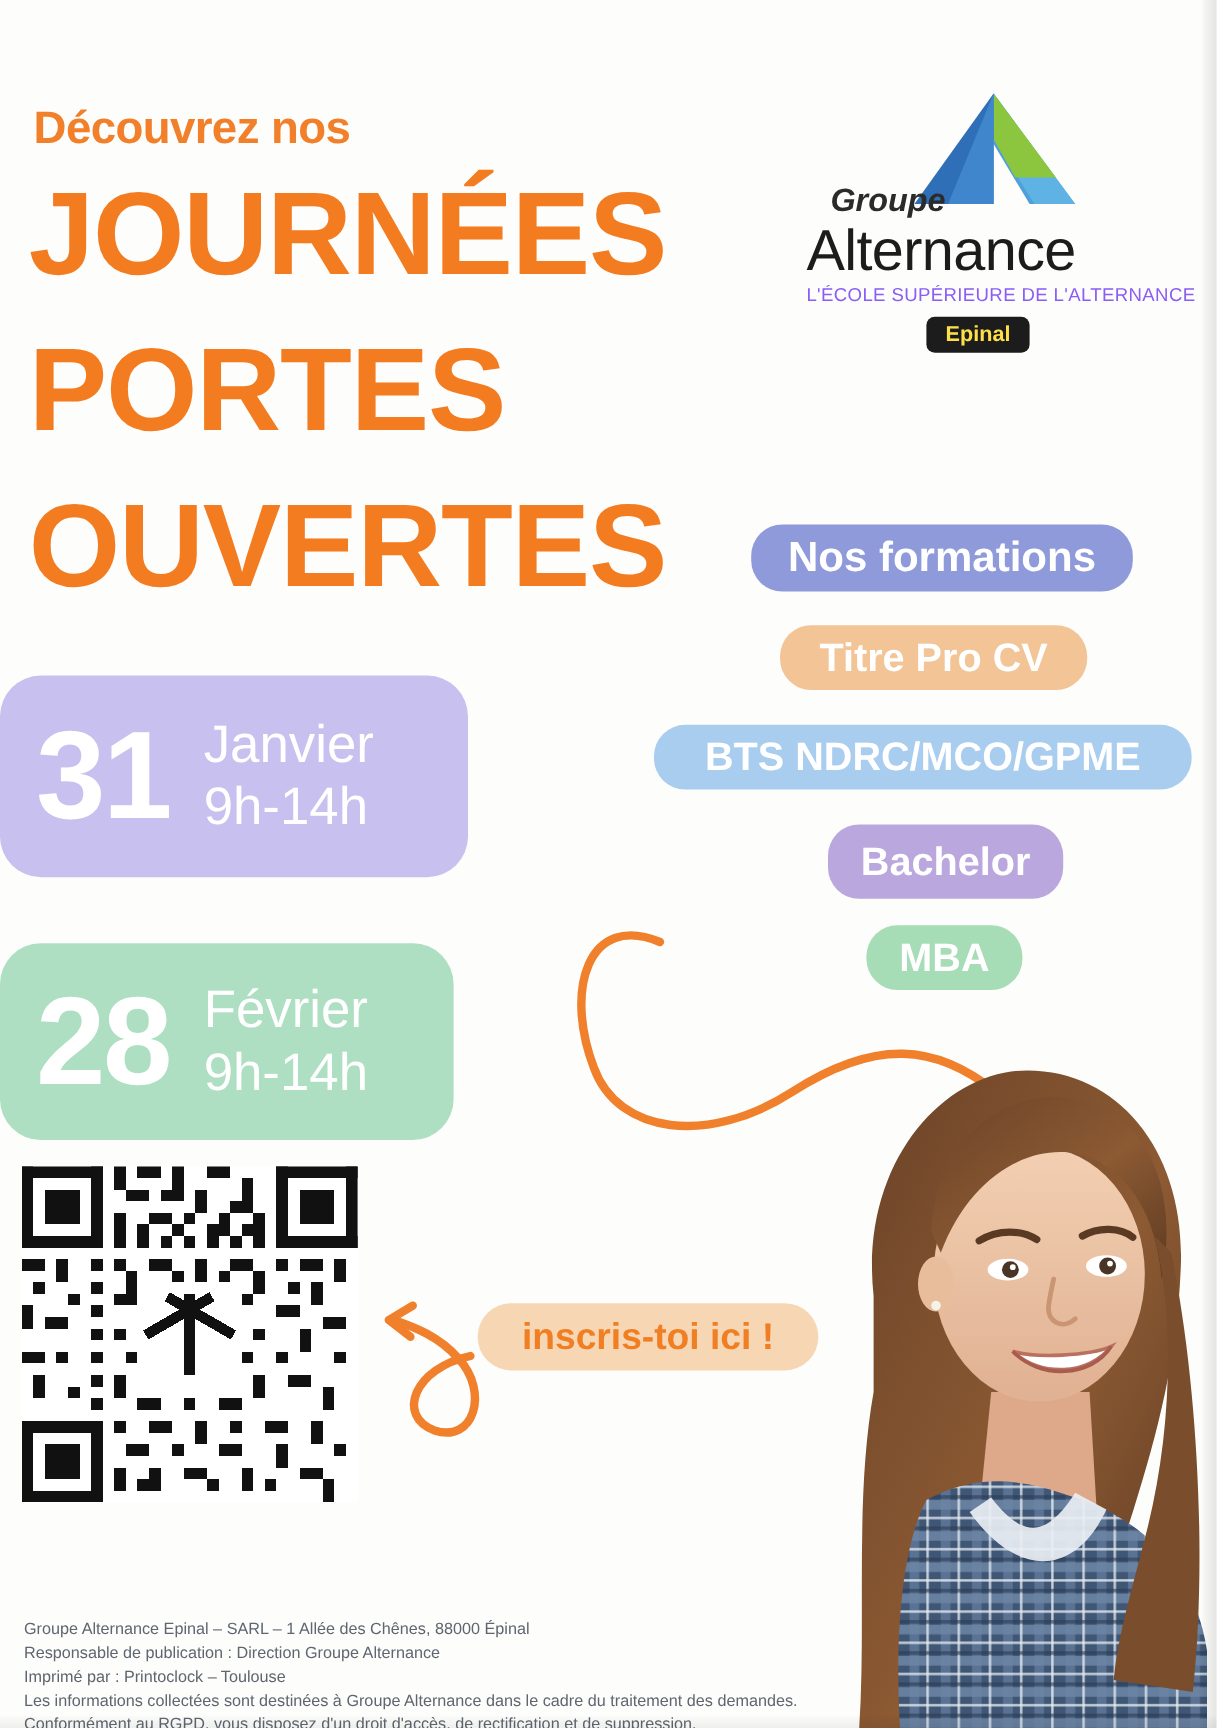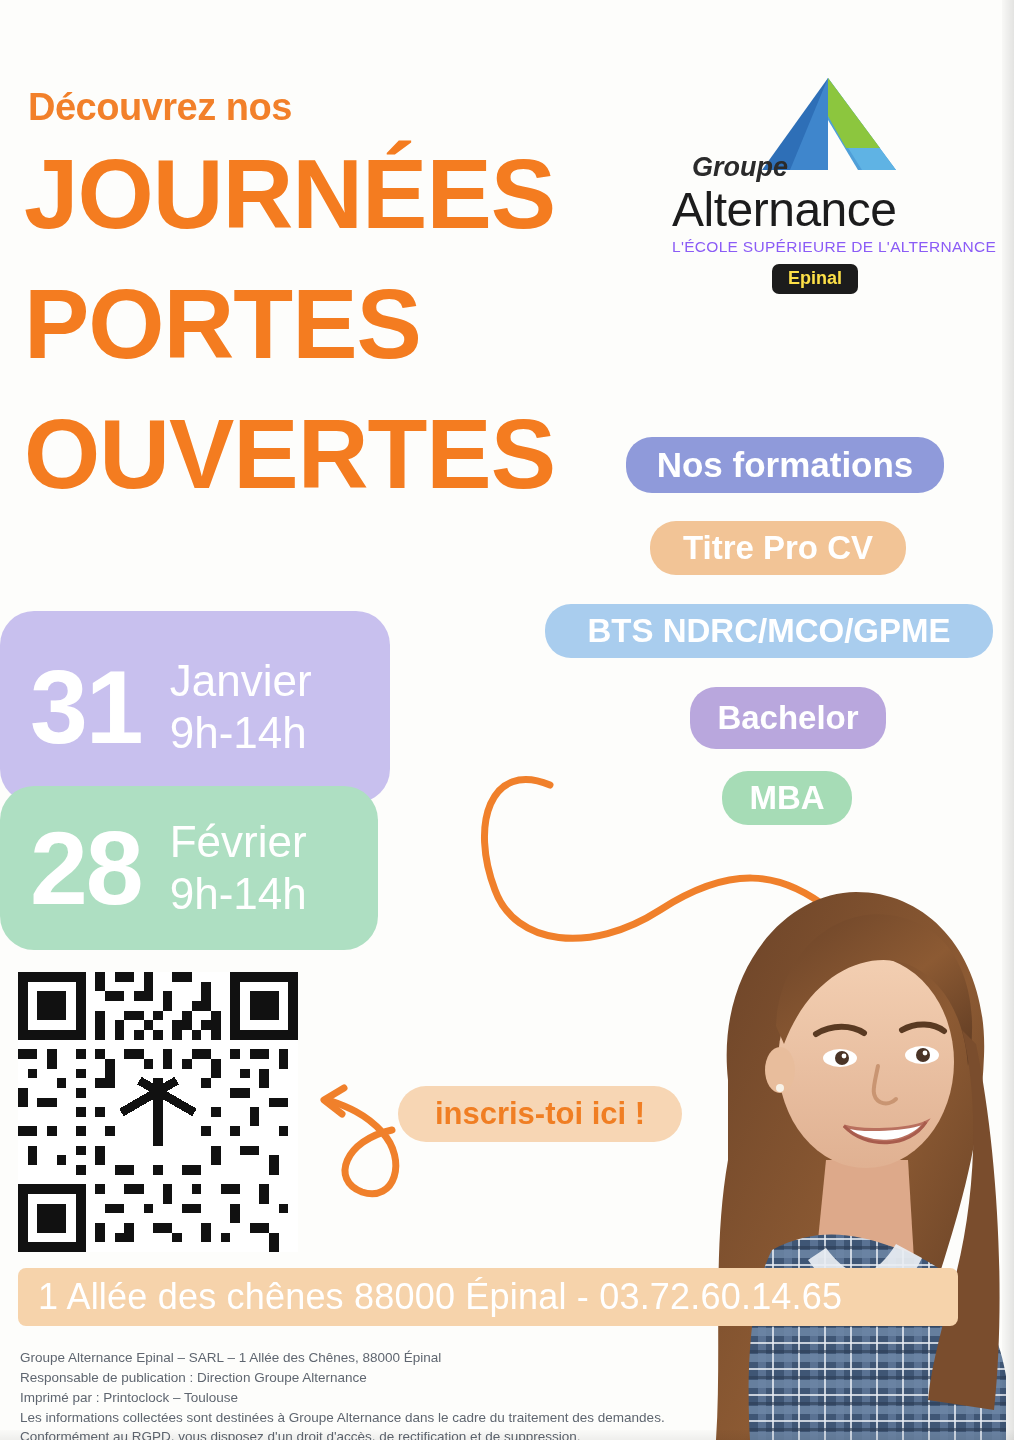--- a/index.html
+++ b/index.html
@@ -150,23 +150,22 @@
 
   
   .date-card {
     position: absolute;
     border-radius: 34px;
     display: flex;
     align-items: center;
   }
   .date-jan {
     left: 0px; top: 563px;
-    width: 390px; height: 192px;
+    width: 390px; height: 168px;
     background: #c8c0ee;
-    margin-top: 48px;
   }
   .date-fev {
     left: 0px; top: 786px;
     width: 378px; height: 164px;
     background: #aedfc2;
   }
   .date-num {
     color: #ffffff;
     font-size: 104px;
     font-weight: bold;
@@ -491,21 +490,20 @@
       <circle cx="168" cy="226" r="2.4" fill="#ffffff"></circle>
       <circle cx="249" cy="223" r="2.4" fill="#ffffff"></circle>
 
       <path d="M202 236 C 198 256, 194 266, 204 272 C 210 275, 216 273, 220 269" stroke="#c99572" stroke-width="4" fill="none" stroke-linecap="round"></path>
 
       <path d="M168 296 C 190 318, 232 316, 250 292 C 232 300, 186 302, 168 296 Z" fill="#ffffff" stroke="#b9705f" stroke-width="3"></path>
       <path d="M168 296 C 190 320, 234 318, 250 292" stroke="#a85c4d" stroke-width="3" fill="none"></path>
     </svg>
   </div>
 
-  <div class="address">1 Allée des chênes 88000 Épinal - 03.72.60.14.65</div>
 
   <div class="legal">
     <div>Groupe Alternance Epinal – SARL – 1 Allée des Chênes, 88000 Épinal</div>
     <div>Responsable de publication : Direction Groupe Alternance</div>
     <div>Imprimé par : Printoclock – Toulouse</div>
     <div>Les informations collectées sont destinées à Groupe Alternance dans le cadre du traitement des demandes.</div>
     <div>Conformément au RGPD, vous disposez d'un droit d'accès, de rectification et de suppression.</div>
   </div>
 
   <div class="scan-edge-right"></div>

